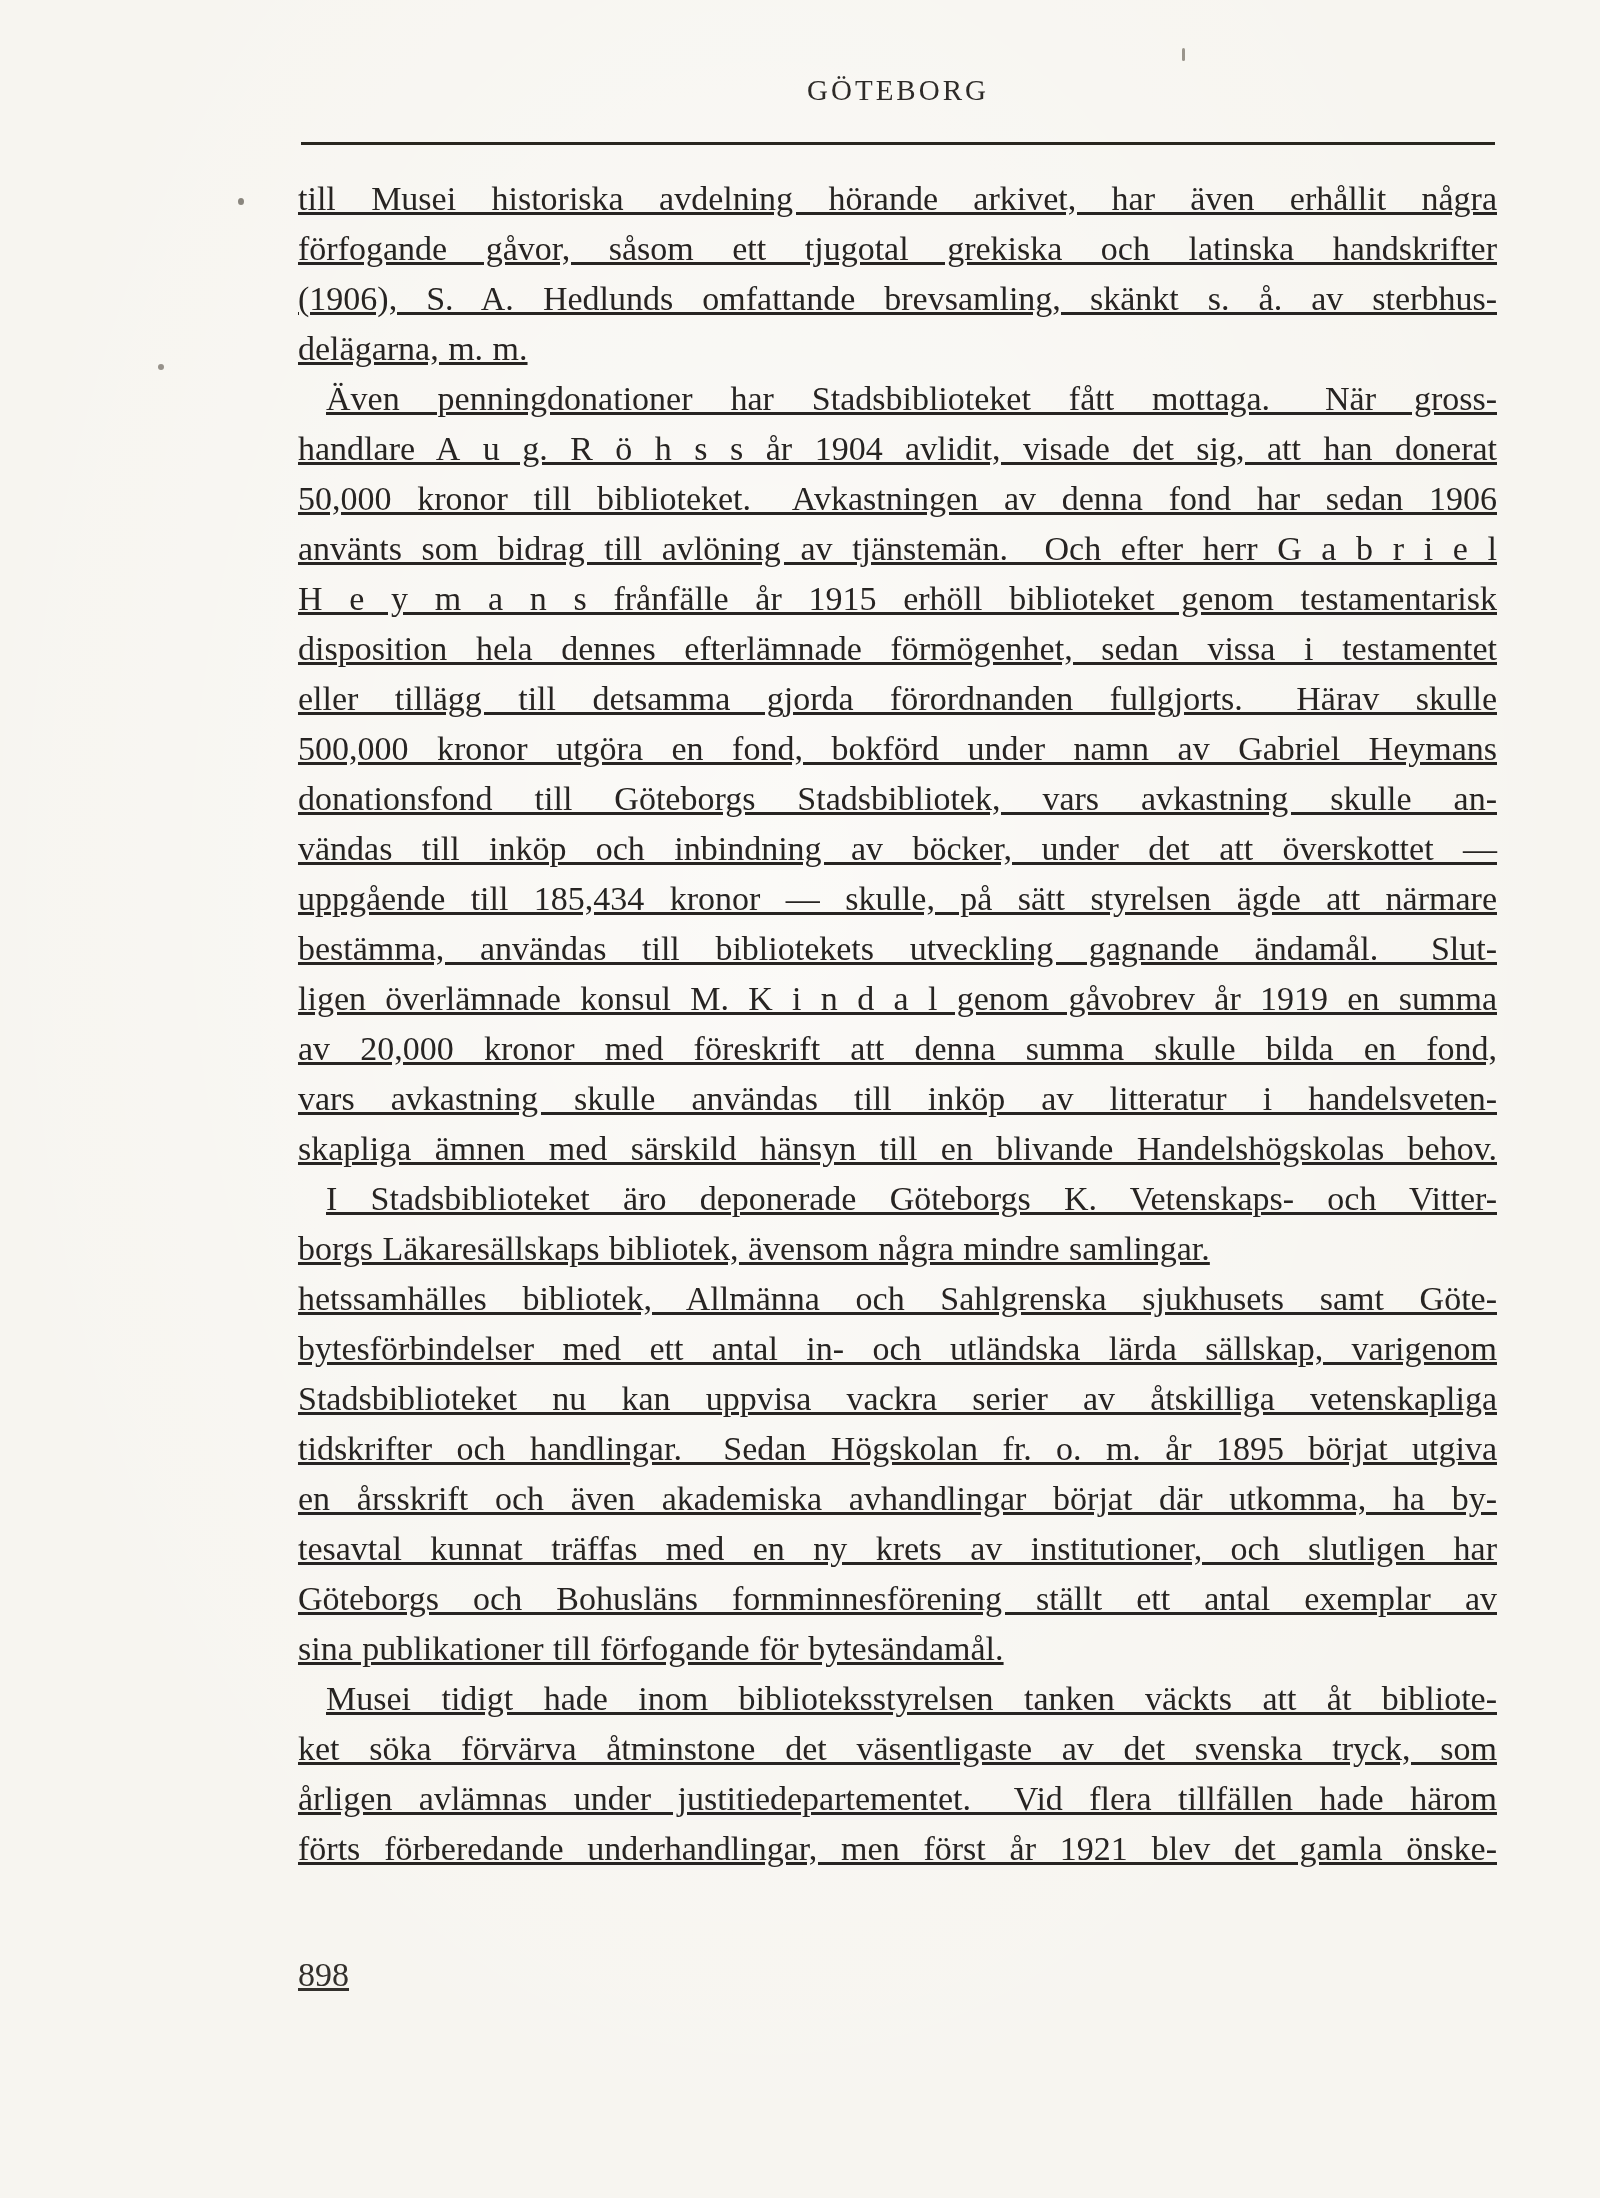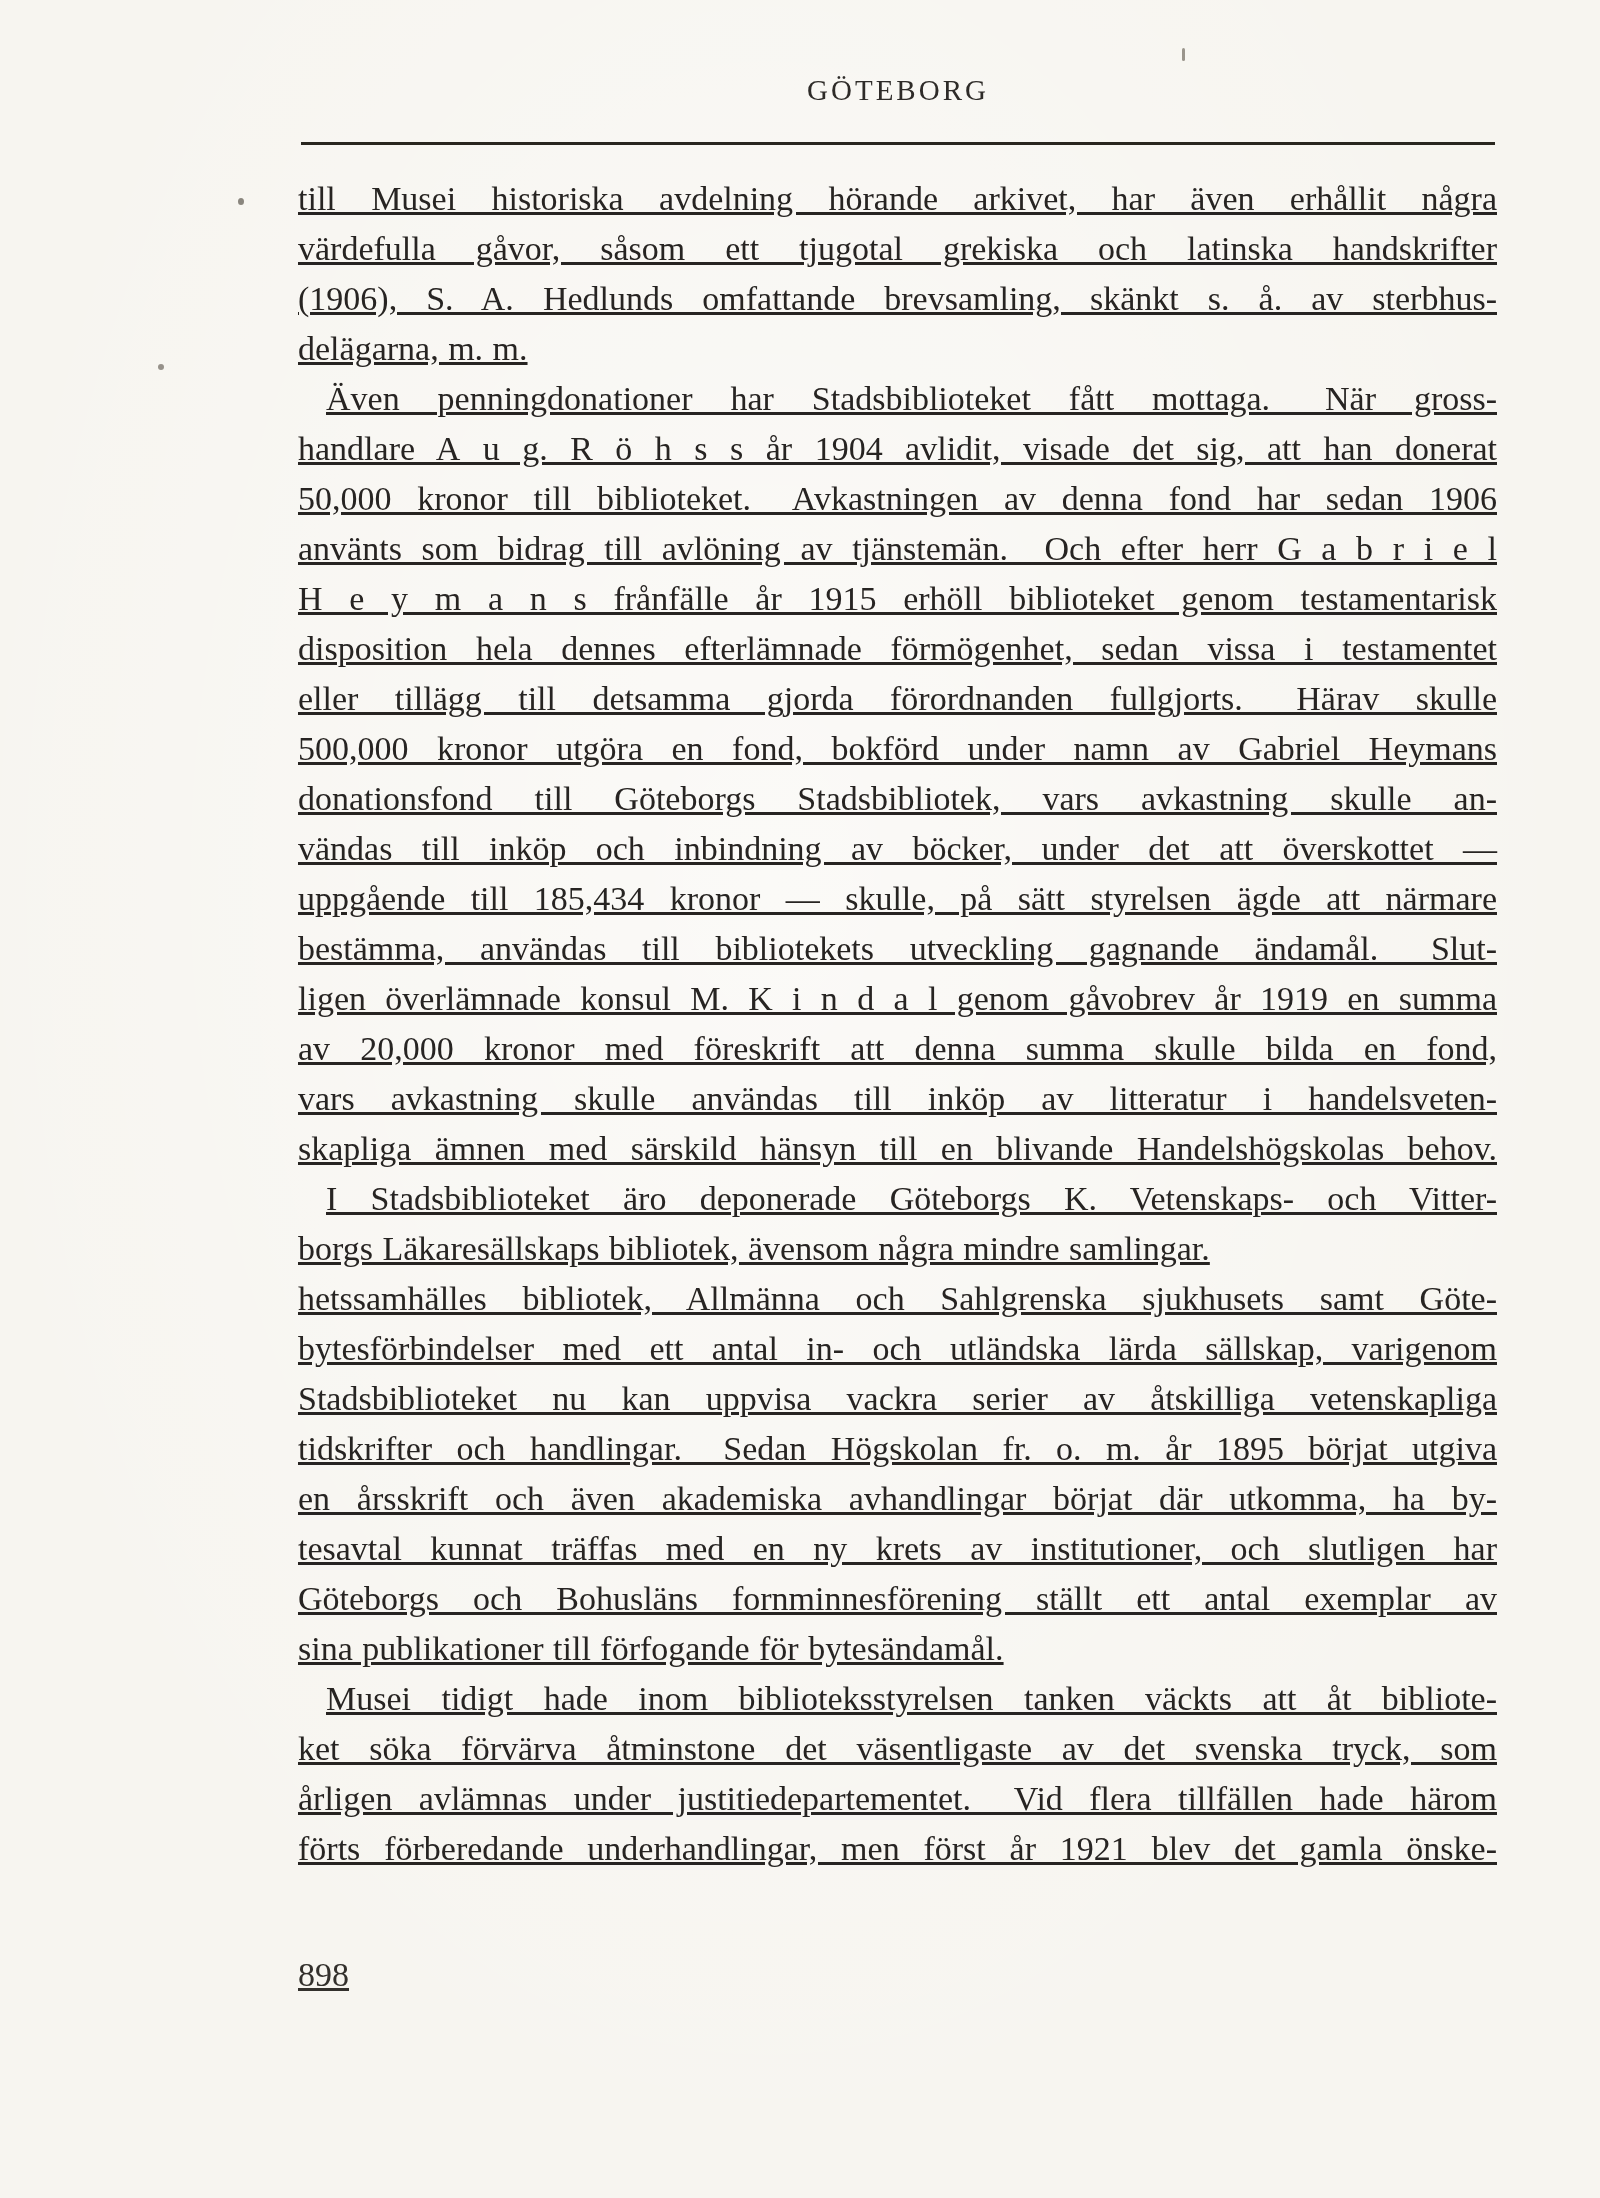--- a/index.html
+++ b/index.html
@@ -62,21 +62,21 @@
 </head>
 <body>
 
 <div class="page">
 
   <div class="running-head">GÖTEBORG</div>
   <div class="head-rule"></div>
 
   <div class="body-text">
     <div class="line">till Musei historiska avdelning hörande arkivet, har även erhållit några</div>
-    <div class="line">värdefulla gåvor, såsom ett tjugotal grekiska och latinska handskrifter</div>
+    <div class="line">förfogande gåvor, såsom ett tjugotal grekiska och latinska handskrifter</div>
     <div class="line">(1906), S. A. Hedlunds omfattande brevsamling, skänkt s. å. av sterbhus-</div>
     <div class="line end">delägarna, m. m.</div>
     <div class="line indent">Även penningdonationer har Stadsbiblioteket fått mottaga.  När gross-</div>
     <div class="line">handlare A&nbsp;u&nbsp;g. R&nbsp;ö&nbsp;h&nbsp;s&nbsp;s år 1904 avlidit, visade det sig, att han donerat</div>
     <div class="line">50,000 kronor till biblioteket.  Avkastningen av denna fond har sedan 1906</div>
     <div class="line">använts som bidrag till avlöning av tjänstemän.  Och efter herr G&nbsp;a&nbsp;b&nbsp;r&nbsp;i&nbsp;e&nbsp;l</div>
     <div class="line">H&nbsp;e&nbsp;y&nbsp;m&nbsp;a&nbsp;n&nbsp;s frånfälle år 1915 erhöll biblioteket genom testamentarisk</div>
     <div class="line">disposition hela dennes efterlämnade förmögenhet, sedan vissa i testamentet</div>
     <div class="line">eller tillägg till detsamma gjorda förordnanden fullgjorts.  Härav skulle</div>
     <div class="line">500,000 kronor utgöra en fond, bokförd under namn av Gabriel Heymans</div>

